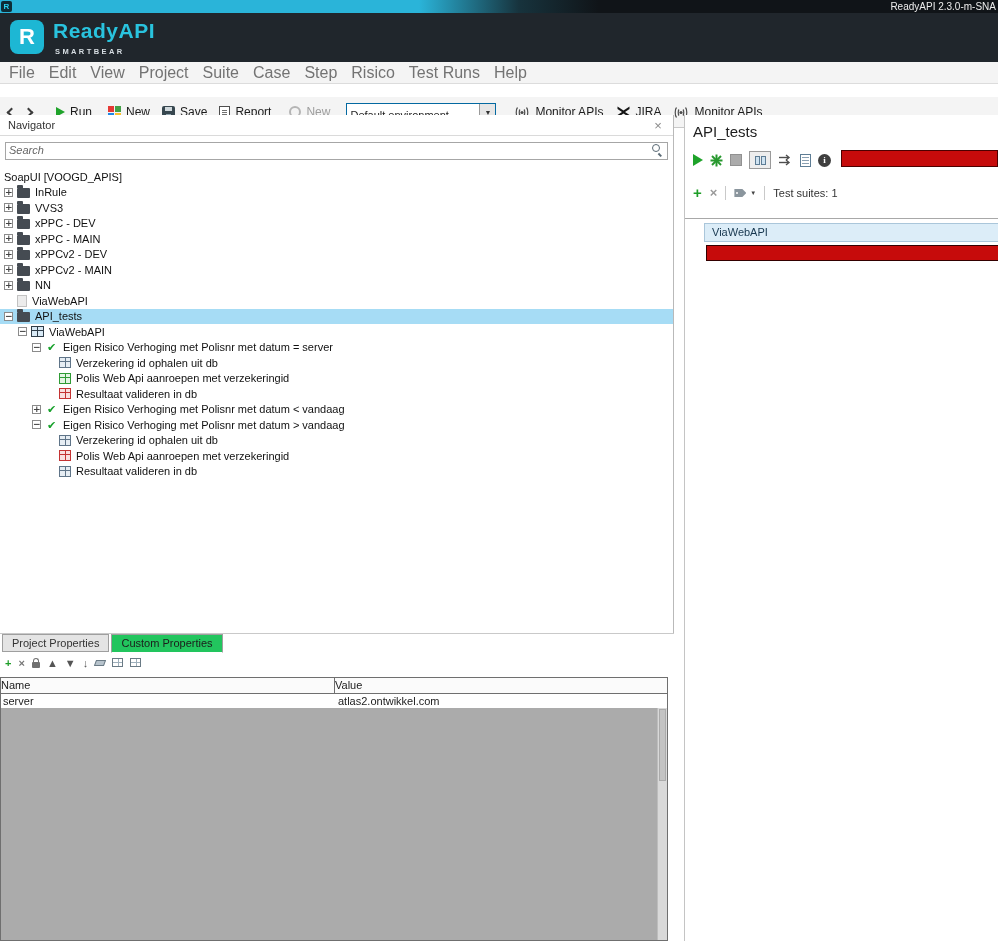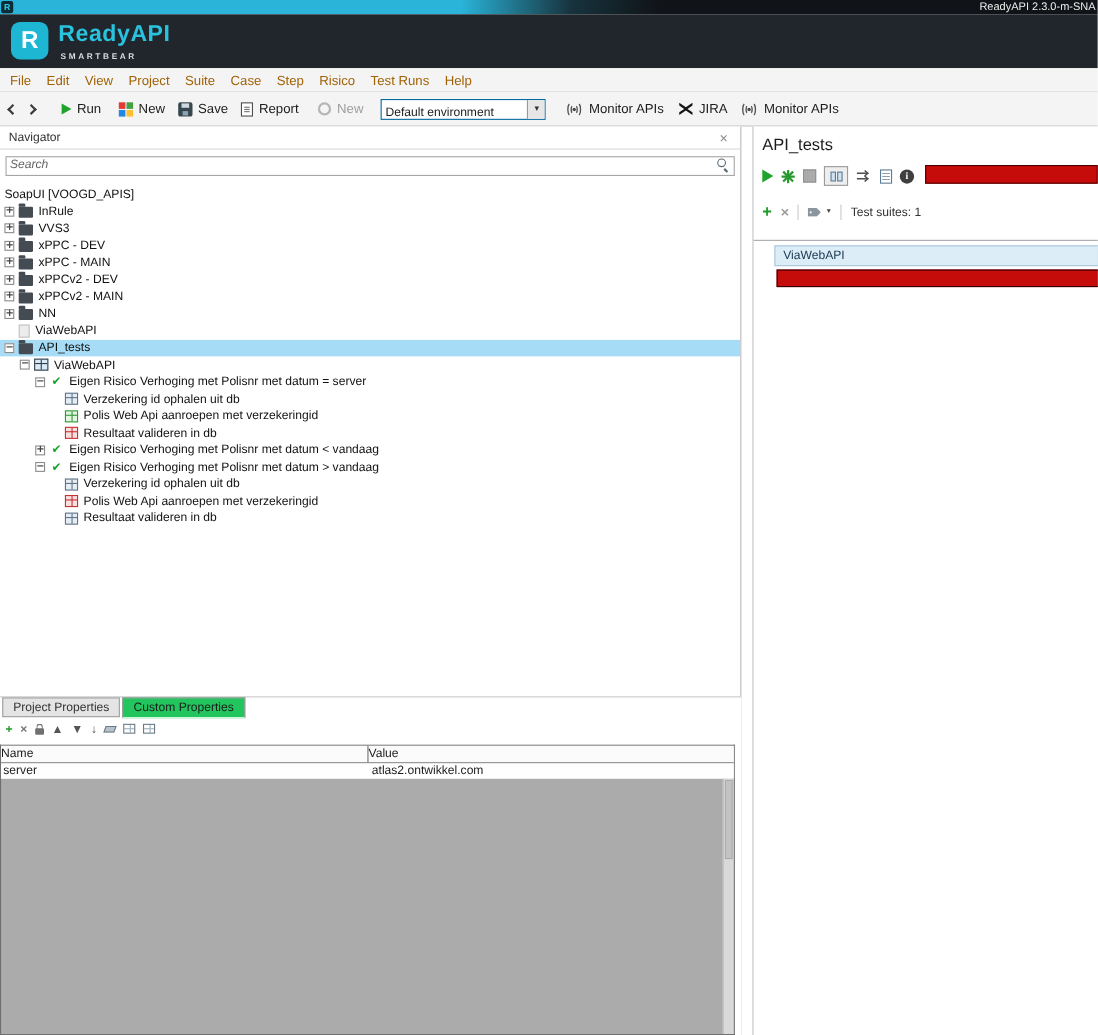--- a/index.html
+++ b/index.html
@@ -17,24 +17,24 @@
   
   .appheader{position:absolute;left:0;top:13px;width:998px;height:49px;background:#20262c}
   .logo-badge{position:absolute;left:10px;top:7px;width:34px;height:34px;border-radius:8px;
     background:#1db7d4;color:#fff;font-weight:bold;font-size:22px;line-height:34px;text-align:center}
   .brand-name{position:absolute;left:53px;top:6px;color:#29c3de;font-size:21px;font-weight:bold;letter-spacing:.5px}
   .brand-sub{position:absolute;left:55px;top:34px;color:#d6dde2;font-size:7.5px;letter-spacing:2.4px;font-weight:bold}
 
   
   .menubar{position:absolute;left:0;top:62px;width:998px;height:22px;background:#f4f4f4;
     border-bottom:1px solid #dcdcdc;display:flex;align-items:center;padding-left:2px}
-  .menu-item{font-size:12px;color:#a16207;padding:0 7px;line-height:22px;cursor:default}
-
-  
-  .toolbar{position:absolute;left:0;top:84px;width:998px;height:31px;background:#f4f4f4;
+  .menu-item{font-size:16px;color:#737373;padding:0 7px;line-height:22px;cursor:default}
+
+  
+  .toolbar{position:absolute;left:0;top:97px;width:998px;height:31px;background:#f4f4f4;
     border-bottom:1px solid #c9c9c9;display:flex;align-items:center;font-size:12px}
   .tb-btn{display:flex;align-items:center;gap:5px;white-space:nowrap}
   .chev{width:7px;height:7px;border-left:2px solid #3c3c3c;border-bottom:2px solid #3c3c3c;
     display:inline-block;transform:rotate(45deg)}
   .chev.right{transform:rotate(225deg)}
   .ic-play{width:0;height:0;border-left:9px solid #1fa32a;border-top:5px solid transparent;border-bottom:5px solid transparent}
   .ic-newgrid{width:13px;height:13px;
     background-image:linear-gradient(#e53935,#e53935),linear-gradient(#43a047,#43a047),
       linear-gradient(#1e88e5,#1e88e5),linear-gradient(#fbc02d,#fbc02d);
     background-size:6px 6px;background-position:0 0,7px 0,0 7px,7px 7px;background-repeat:no-repeat}

